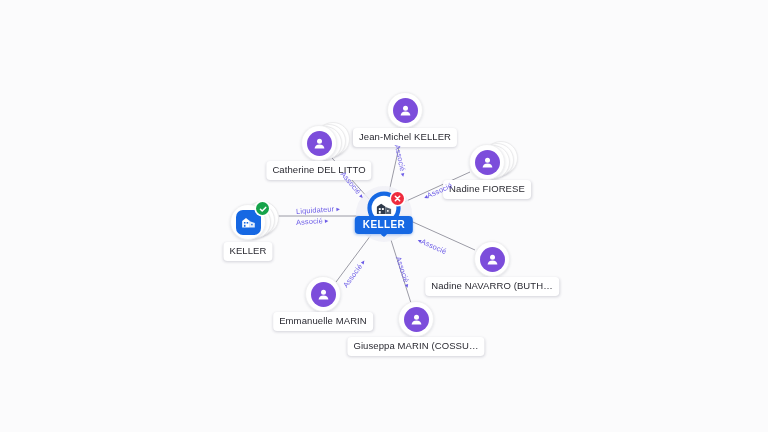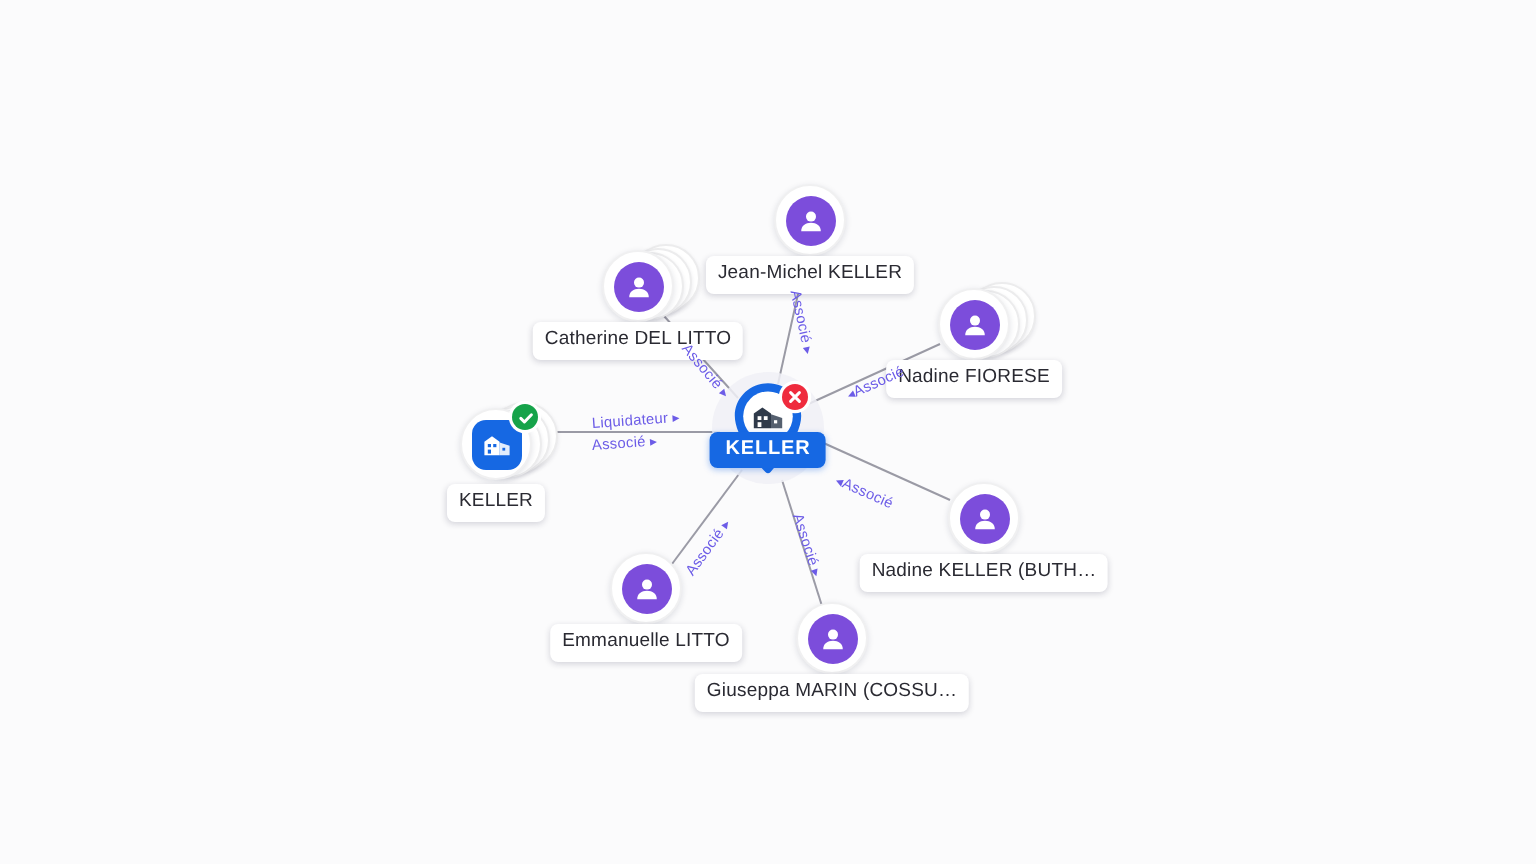--- a/index.html
+++ b/index.html
@@ -258,21 +258,21 @@
       </div>
       <div class="node" style="left: 492px; top: 259px;">
         <div class="avatar-shell">
           <div class="avatar">
             <svg width="13" height="13" viewBox="0 0 13 13">
               <circle cx="6.5" cy="4.3" r="2.5" fill="#ffffff"></circle>
               <path d="M1.6 11.6c0-2.7 2.2-4.2 4.9-4.2s4.9 1.5 4.9 4.2z" fill="#ffffff"></path>
             </svg>
           </div>
         </div>
-        <div class="pill" style="top: 18px;">Nadine KELLER (BUTH…</div>
+        <div class="pill" style="top: 18px;">Nadine NAVARRO (BUTH…</div>
       </div>
       <div class="node" style="left: 416px; top: 319px;">
         <div class="avatar-shell">
           <div class="avatar">
             <svg width="13" height="13" viewBox="0 0 13 13">
               <circle cx="6.5" cy="4.3" r="2.5" fill="#ffffff"></circle>
               <path d="M1.6 11.6c0-2.7 2.2-4.2 4.9-4.2s4.9 1.5 4.9 4.2z" fill="#ffffff"></path>
             </svg>
           </div>
         </div>
@@ -280,21 +280,21 @@
       </div>
       <div class="node" style="left: 323px; top: 294px;">
         <div class="avatar-shell">
           <div class="avatar">
             <svg width="13" height="13" viewBox="0 0 13 13">
               <circle cx="6.5" cy="4.3" r="2.5" fill="#ffffff"></circle>
               <path d="M1.6 11.6c0-2.7 2.2-4.2 4.9-4.2s4.9 1.5 4.9 4.2z" fill="#ffffff"></path>
             </svg>
           </div>
         </div>
-        <div class="pill" style="top: 18px;">Emmanuelle LITTO</div>
+        <div class="pill" style="top: 18px;">Emmanuelle MARIN</div>
       </div>
     </div>
 
   <div class="node" id="center-node" style="left: 384px; top: 214px;">
     <div class="pin-halo"></div>
     <div class="pin-wrap">
       <svg class="pin" width="38" height="48" viewBox="0 0 38 48">
         <path d="M19 1.6c-9.2 0-16.6 7.3-16.6 16.3 0 11.6 14.2 26.9 15.3 28.1a1.8 1.8 0 0 0 2.6 0c1.1-1.2 15.3-16.5 15.3-28.1C35.6 8.9 28.2 1.6 19 1.6z" fill="#1668e3"></path>
         <circle cx="19" cy="18.1" r="12.4" fill="#ffffff"></circle>
       </svg>

